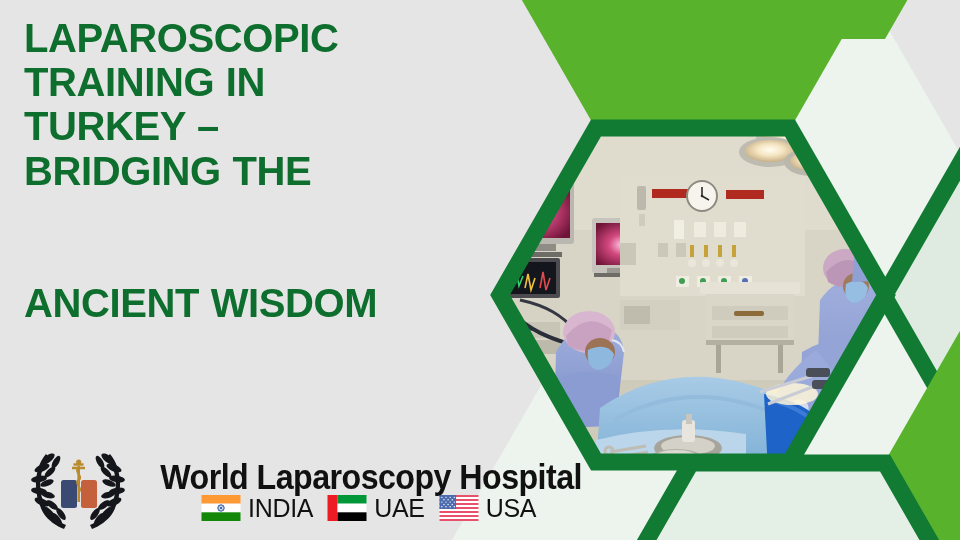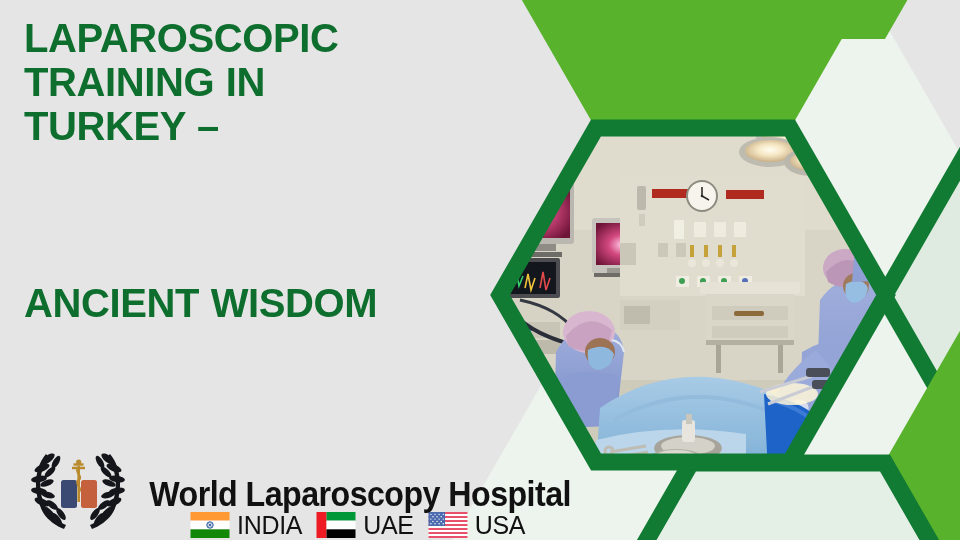--- a/index.html
+++ b/index.html
@@ -46,22 +46,22 @@
     word-spacing: 1px;
   }
 
   
   #logo-lockup {
     position: absolute;
     left: 26px;
     top: 438px;
     z-index: 7;
     display: flex;
-    align-items: flex-end;
-    gap: 1px;
+    align-items: center;
+    gap: 12px;
   }
   #emblem {
     width: 104px;
     height: 100px;
     flex: 0 0 auto;
   }
   #logo-text-col {
     display: flex;
     flex-direction: column;
     align-items: center;
@@ -341,21 +341,21 @@
           </g>
         </g>
 
         <polygon points="500,295 596,128 790,128 886,295 790,462 596,462" fill="none" stroke="#117A33" stroke-width="17"></polygon>
       </g>
 
     </g>
   </svg>
 
   <div id="title-block">
-    <h1 id="headline"><span>LAPAROSCOPIC</span><br><span>TRAINING IN</span><br><span>TURKEY –</span><br><br><br><br><span>ANCIENT WISDOM</span></h1>
+    <h1 id="headline"><span>LAPAROSCOPIC</span><br><span>TRAINING IN</span><br><span>TURKEY –</span><br><span>BRIDGING THE</span><br><br><br><span>ANCIENT WISDOM</span></h1>
   </div>
 
   <div id="logo-lockup">
 
     <svg id="emblem" viewBox="0 0 104 100">
 
       <g fill="#15161B">
         <path d="M20 16 C 8 30, 6 56, 18 76 C 22 82, 30 88, 38 91 L 40 87 C 31 83, 24 77, 20 70 C 11 53, 13 32, 23 19 Z"></path>
         <g>
           <ellipse cx="22" cy="21" rx="8" ry="3.4" transform="rotate(-38 22 21)"></ellipse>

